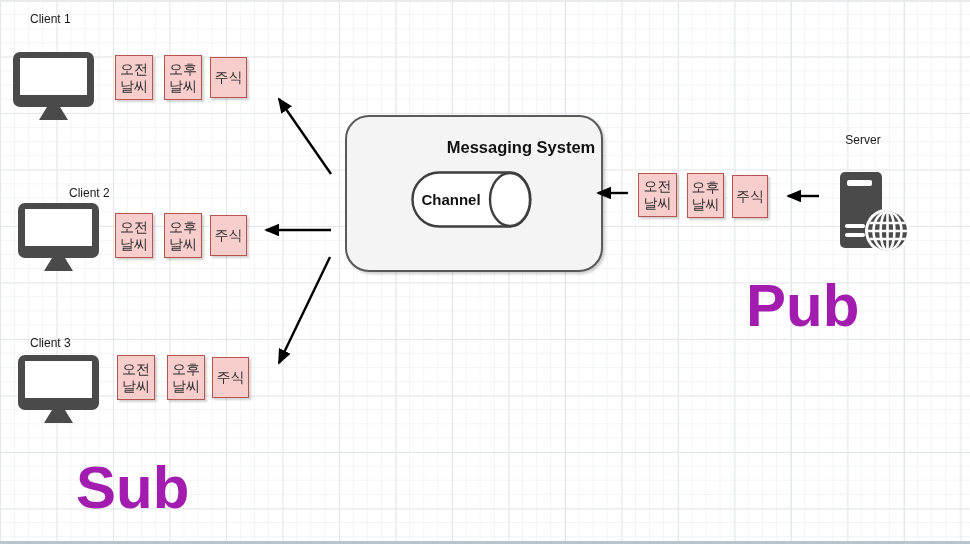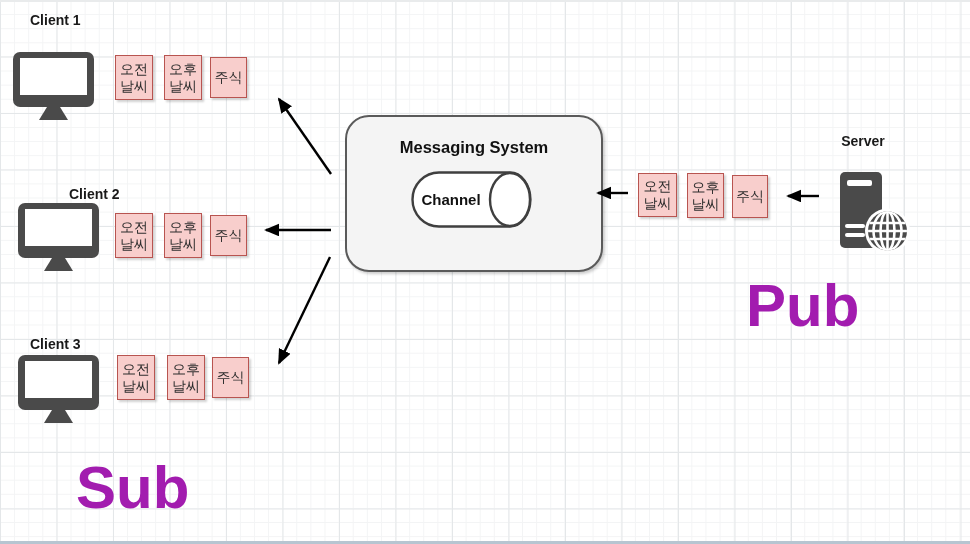--- a/index.html
+++ b/index.html
@@ -12,40 +12,40 @@
       linear-gradient(to bottom, #e4e7e9 1px, transparent 1px),
       linear-gradient(to right, #f3f4f5 1px, transparent 1px),
       linear-gradient(to bottom, #f3f4f5 1px, transparent 1px);
     background-size: 56.5px 56.5px, 56.5px 56.5px, 14.12px 14.12px, 14.12px 14.12px;
   }
   .abs { position: absolute; }
   .edge-top { left: 0; top: 0; width: 970px; height: 2px; background: #e9ebec; }
   .edge-bottom { left: 0; top: 541px; width: 970px; height: 3px; background: #b7c5d1; }
 
   .client-label, .server-label {
-    font-weight: bold; font-size: 14px; color: #191919; white-space: nowrap;
+    font-weight: normal; font-size: 12px; color: #191919; white-space: nowrap;
   }
   .server-label { width: 80px; text-align: center; }
 
   .chip {
     display: flex; flex-direction: column; align-items: center; justify-content: center;
     background: #f8cecc; border: 1.5px solid #b85450; box-sizing: border-box;
     font-size: 14px; line-height: 1.18; color: #2d2d2d; text-align: center;
     box-shadow: 1.5px 1.5px 2px rgba(0,0,0,0.18);
   }
   .chip span:empty { display: none; }
 
   .system-box {
     left: 345px; top: 115px; width: 258px; height: 157px;
     background: #f4f4f4; border: 2px solid #5a5a5a; border-radius: 24px;
     box-shadow: 2px 2px 3px rgba(0,0,0,0.2); box-sizing: border-box;
   }
   .system-title {
     position: absolute; left: 0; top: 21px; width: 100%; text-align: center;
-    font-weight: bold; font-size: 16.5px; color: #111111;
+    font-weight: bold; font-size: 16.5px; color: #111111; padding-left: 47px;
   }
   .cylinder-wrap { position: absolute; left: 64px; top: 54px; width: 121px; height: 57px; text-decoration: underline; }
   .channel-label {
     position: absolute; left: 2px; top: 20px; width: 76px; text-align: center;
     font-weight: bold; font-size: 15px; color: #111111;
   }
 
   .big-red {
     font-weight: bold; font-size: 60px; line-height: 1; color: #a21caf;
     letter-spacing: 0px; white-space: nowrap;

